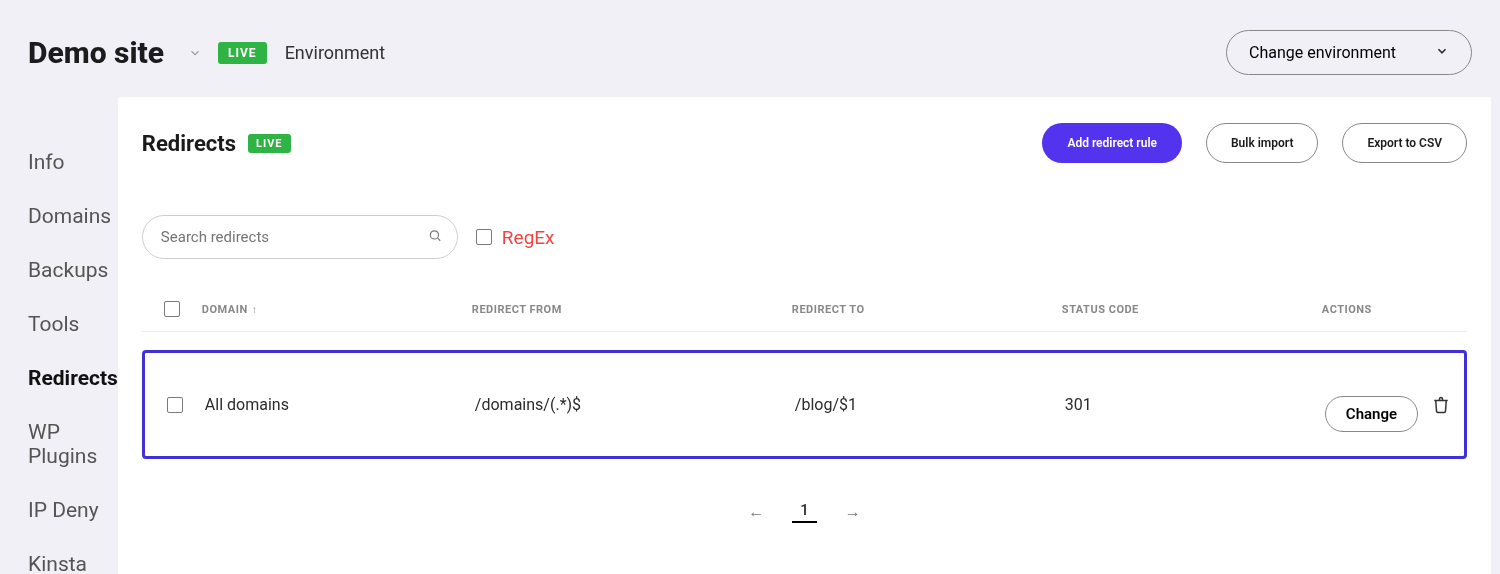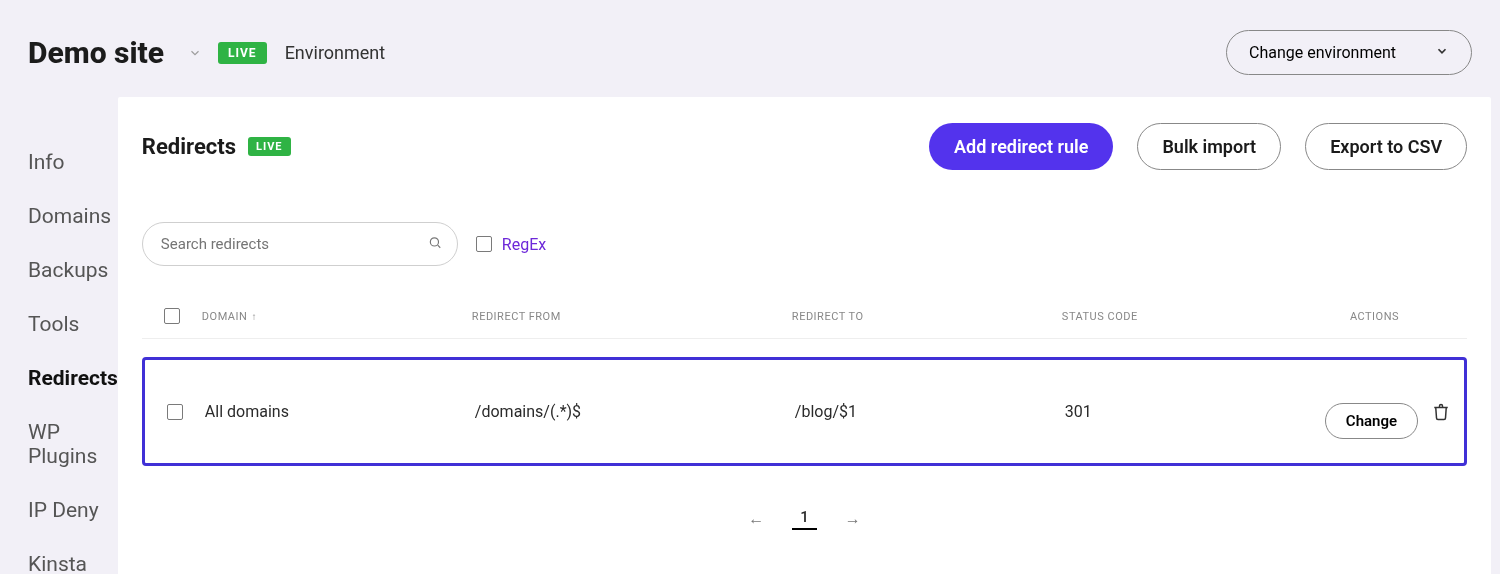--- a/index.html
+++ b/index.html
@@ -18,37 +18,37 @@
   .sidebar { width: 136px; padding: 38px 0 0 28px; }
   .sidebar-item { font-size: 21px; color: #555; padding: 15px 0; cursor: pointer; }
   .sidebar-item.active { color: #111; font-weight: 700; }
 
   .main { flex: 1; margin-right: 22px; background: #fff; border-radius: 2px; padding: 26px 24px 30px 24px; min-height: 480px; }
 
   .main-header { display: flex; align-items: center; gap: 12px; }
   .page-title { font-size: 22px; font-weight: 700; color: #1b1b1b; }
   .page-live { background: #2fb344; color: #fff; font-size: 11px; font-weight: 700; letter-spacing: 1px; padding: 3px 8px; border-radius: 3px; }
   .main-header-spacer { flex: 1; }
-  .btn { border-radius: 28px; padding: 12px 24px; font-size: 18px; font-weight: 600; cursor: pointer; border: 1px solid transparent; }
+  .btn { border-radius: 28px; padding: 12px 24px; font-size: 12px; font-weight: 600; cursor: pointer; border: 1px solid transparent; }
   .btn-primary { background: #5333ed; color: #fff; }
   .btn-outline { background: #fff; color: #1b1b1b; border: 1px solid #888; }
   .main-header .btn { margin-left: 12px; }
 
   .search-row { display: flex; align-items: center; gap: 18px; margin-top: 52px; }
   .search-wrap { position: relative; width: 316px; }
   .search-input { width: 100%; border: 1px solid #cfcfcf; border-radius: 28px; padding: 12px 44px 12px 18px; font-size: 15px; outline: none; }
   .search-icon { position: absolute; right: 16px; top: 50%; transform: translateY(-50%); color: #777; }
   .regex-wrap { display: inline-flex; align-items: center; gap: 10px; }
   .checkbox { width: 16px; height: 16px; border: 1.5px solid #7a7a7a; border-radius: 2px; display: inline-block; }
-  .regex-label { font-size: 16px; color: #6d28d9; text-align: center; }
+  .regex-label { font-size: 19px; color: #ef4444; text-align: center; }
 
   .table { margin-top: 28px; }
   .thead { display: grid; grid-template-columns: 60px 270px 320px 270px 260px 1fr; align-items: center; border-bottom: 1px solid #eee; padding: 14px 0; }
-  .th { font-size: 11px; font-weight: 400; letter-spacing: 0.5px; color: #888; text-transform: uppercase; }
-  .th.actions { text-align: center; padding-right: 40px; }
+  .th { font-size: 11px; font-weight: 700; letter-spacing: 0.5px; color: #888; text-transform: uppercase; }
+  .th.actions { text-align: left; padding-right: 40px; }
   .th .sort { font-size: 10px; margin-left: 4px; }
   .head-check { display: flex; justify-content: center; }
 
   .trow { display: grid; grid-template-columns: 60px 270px 320px 270px 260px 1fr; align-items: center; padding: 24px 0; border: 3px solid #4030d6; border-radius: 4px; margin-top: 18px; }
   .td { font-size: 16px; color: #2b2b2b; }
   .row-check { display: flex; justify-content: center; }
   .actions-cell { display: flex; justify-content: flex-end; align-items: center; gap: 14px; padding-right: 14px; }
   .btn-change { border: 1px solid #888; background: #fff; border-radius: 22px; padding: 8px 20px; font-size: 15px; font-weight: 600; cursor: pointer; margin-top: 19px; }
   .trash { color: #333; cursor: pointer; display: inline-flex; }
 

